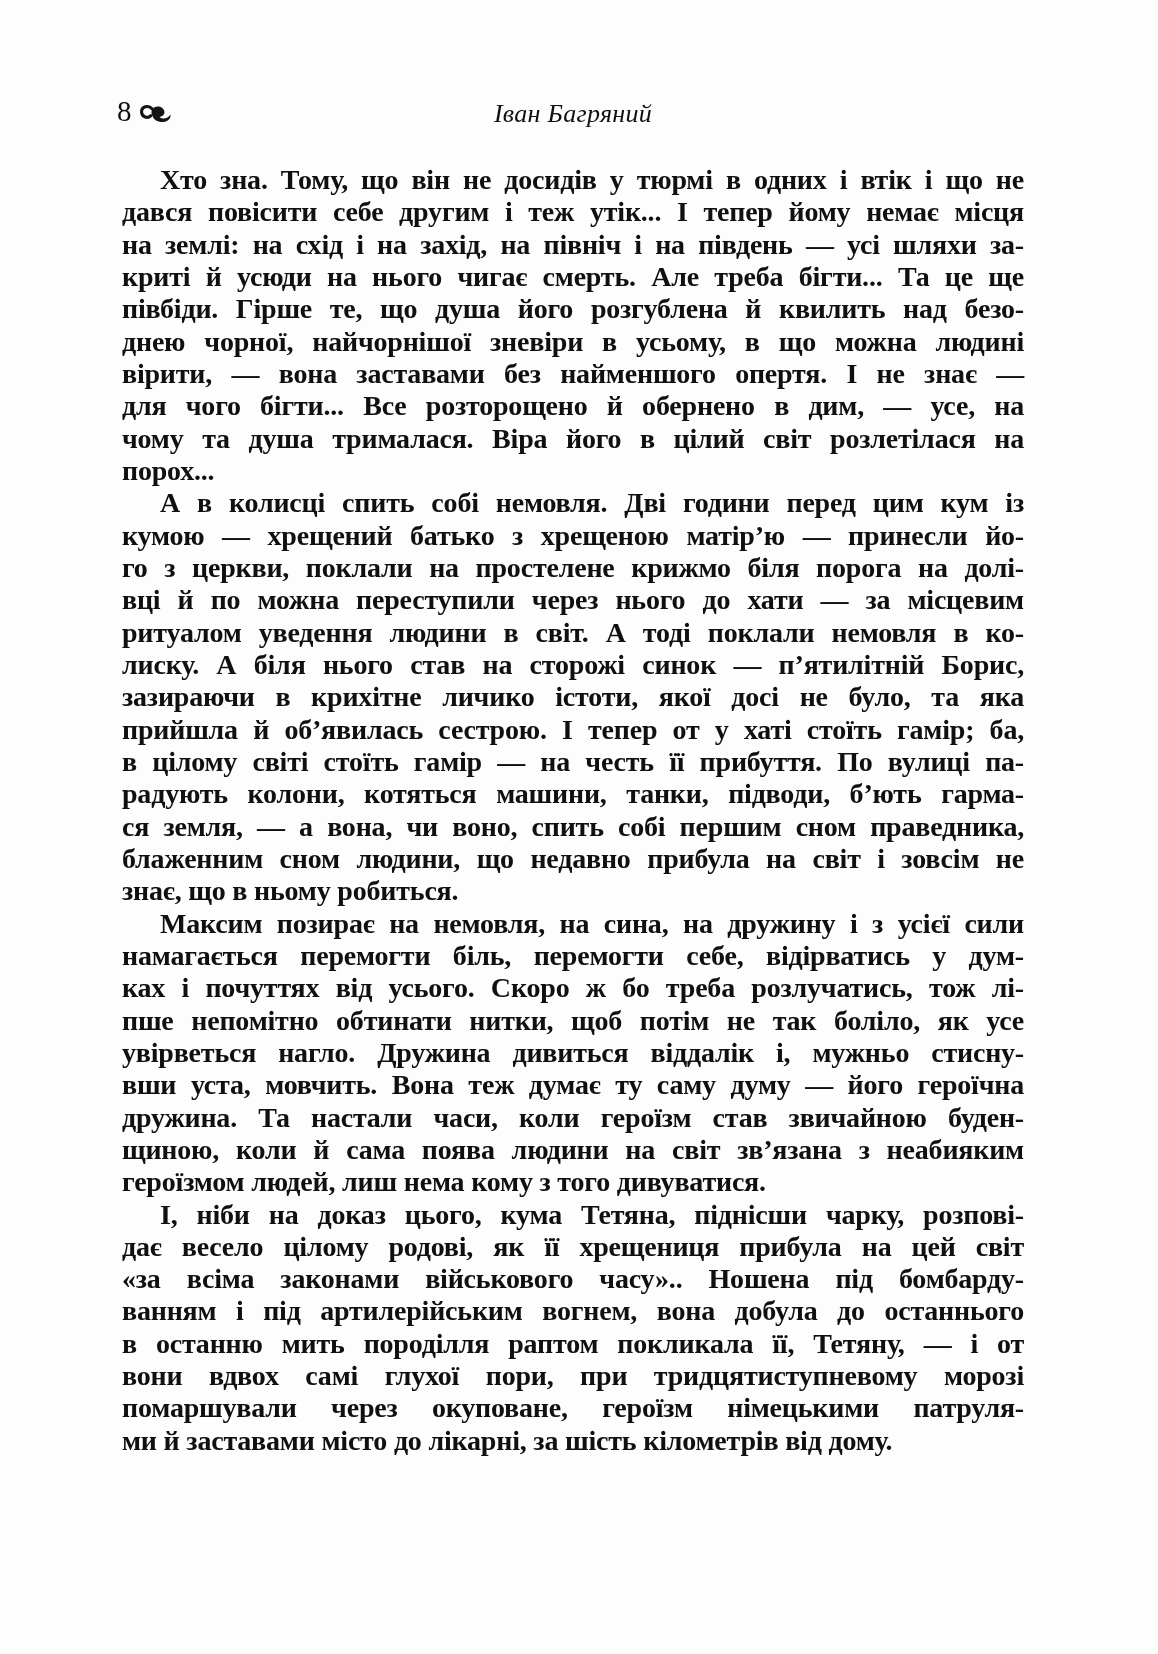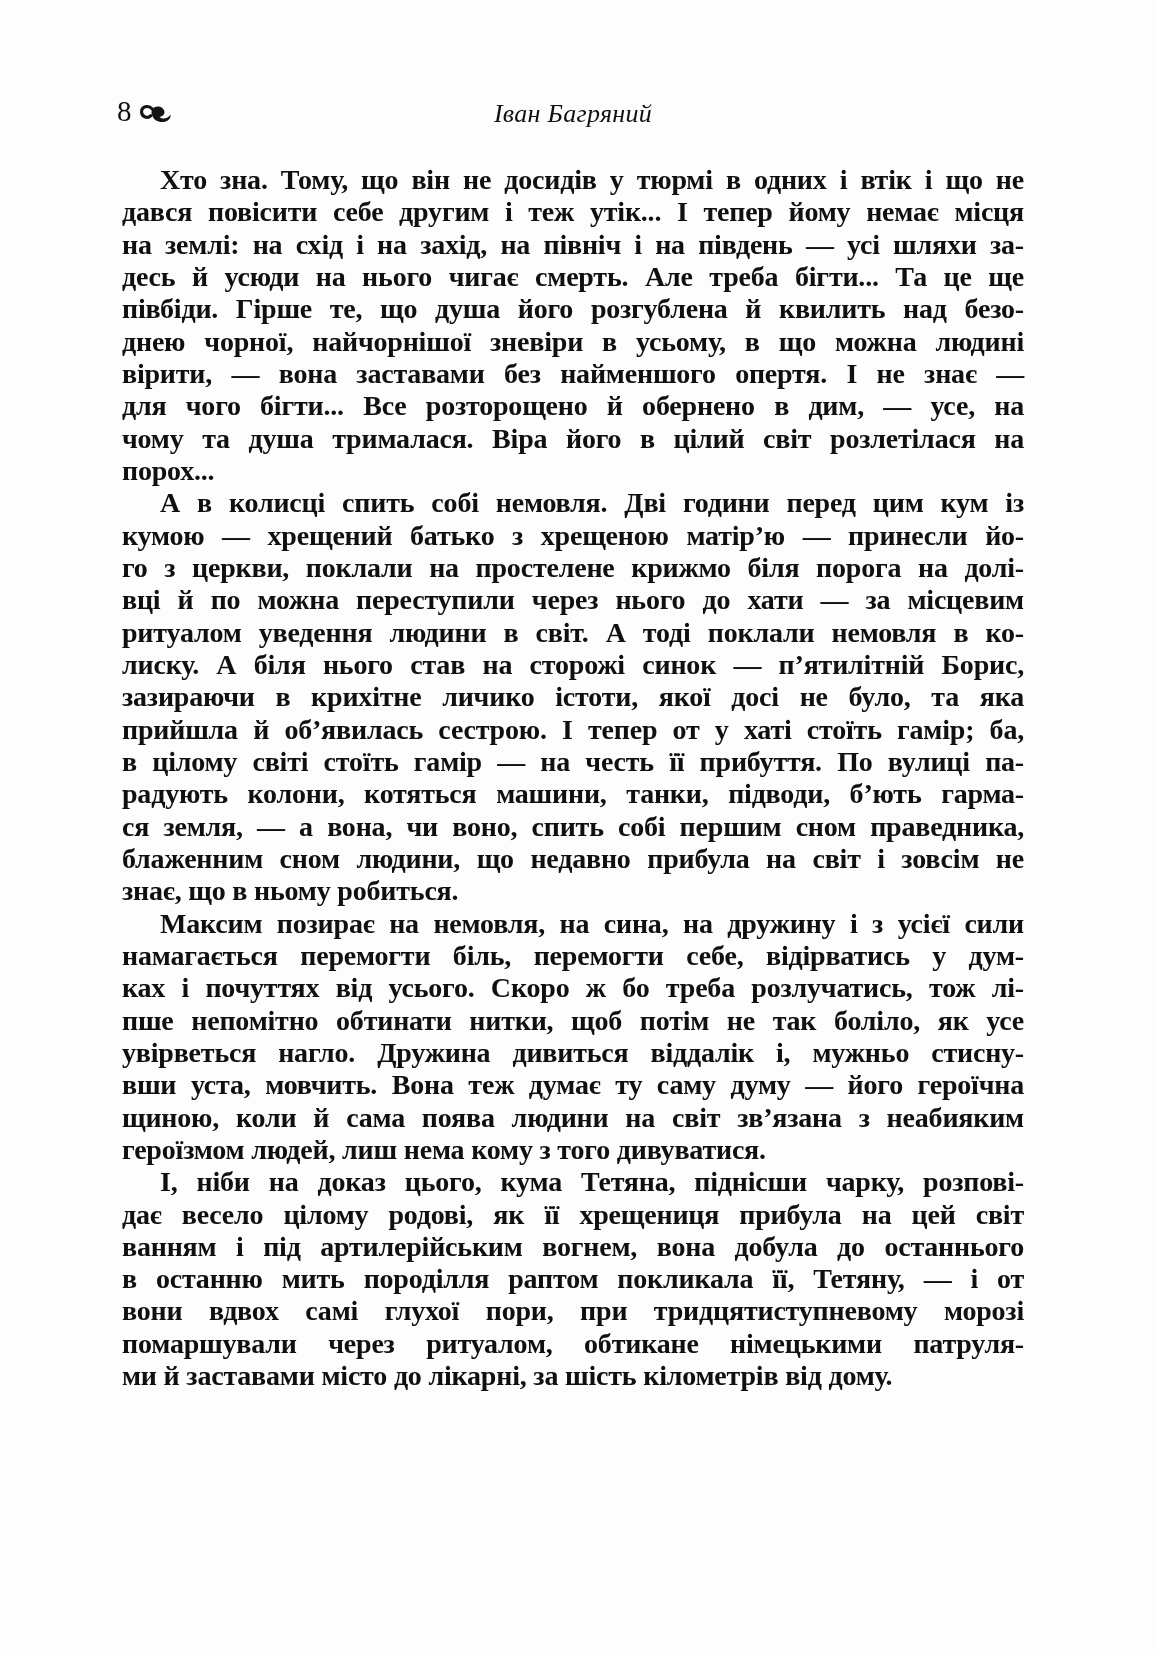--- a/index.html
+++ b/index.html
@@ -79,21 +79,21 @@
     </svg>
   </div>
   <div class="running-title">Іван Багряний</div>
 
   <div class="body-text">
 
     <div class="para">
       <div class="line indent">Хто зна. Тому, що він не досидів у тюрмі в одних і втік і що не</div>
       <div class="line">дався повісити себе другим і теж утік... І тепер йому немає місця</div>
       <div class="line">на землі: на схід і на захід, на північ і на південь — усі шляхи за-</div>
-      <div class="line">десь й усюди на нього чигає смерть. Але треба бігти... Та це ще</div>
+      <div class="line">криті й усюди на нього чигає смерть. Але треба бігти... Та це ще</div>
       <div class="line">півбіди. Гірше те, що душа його розгублена й квилить над безо-</div>
       <div class="line">днею чорної, найчорнішої зневіри в усьому, в що можна людині</div>
       <div class="line">вірити, — вона заставами без найменшого опертя. І не знає —</div>
       <div class="line">для чого бігти... Все розторощено й обернено в дим, — усе, на</div>
       <div class="line">чому та душа трималася. Віра його в цілий світ розлетілася на</div>
       <div class="line last">порох...</div>
     </div>
 
     <div class="para">
       <div class="line indent">А в колисці спить собі немовля. Дві години перед цим кум із</div>
@@ -111,28 +111,30 @@
       <div class="line last">знає, що в ньому робиться.</div>
     </div>
 
     <div class="para">
       <div class="line indent">Максим позирає на немовля, на сина, на дружину і з усієї сили</div>
       <div class="line">намагається перемогти біль, перемогти себе, відірватись у дум-</div>
       <div class="line">ках і почуттях від усього. Скоро ж бо треба розлучатись, тож лі-</div>
       <div class="line">пше непомітно обтинати нитки, щоб потім не так боліло, як усе</div>
       <div class="line">увірветься нагло. Дружина дивиться віддалік і, мужньо стисну-</div>
       <div class="line">вши уста, мовчить. Вона теж думає ту саму думу — його героїчна</div>
+      <div class="line">дружина. Та настали часи, коли героїзм став звичайною буден-</div>
       <div class="line">щиною, коли й сама поява людини на світ зв’язана з неабияким</div>
       <div class="line last">героїзмом людей, лиш нема кому з того дивуватися.</div>
     </div>
 
     <div class="para">
       <div class="line indent">І, ніби на доказ цього, кума Тетяна, піднісши чарку, розпові-</div>
       <div class="line">дає весело цілому родові, як її хрещениця прибула на цей світ</div>
+      <div class="line">«за всіма законами військового часу».. Ношена під бомбарду-</div>
       <div class="line">ванням і під артилерійським вогнем, вона добула до останнього</div>
       <div class="line">в останню мить породілля раптом покликала її, Тетяну, — і от</div>
       <div class="line">вони вдвох самі глухої пори, при тридцятиступневому морозі</div>
-      <div class="line">помаршували через ритуалом, обтикане німецькими патруля-</div>
+      <div class="line">помаршували через окуповане, героїзм німецькими патруля-</div>
       <div class="line last">ми й заставами місто до лікарні, за шість кілометрів від дому.</div>
     </div>
 
   </div>
 </div>
 
 </body></html>

